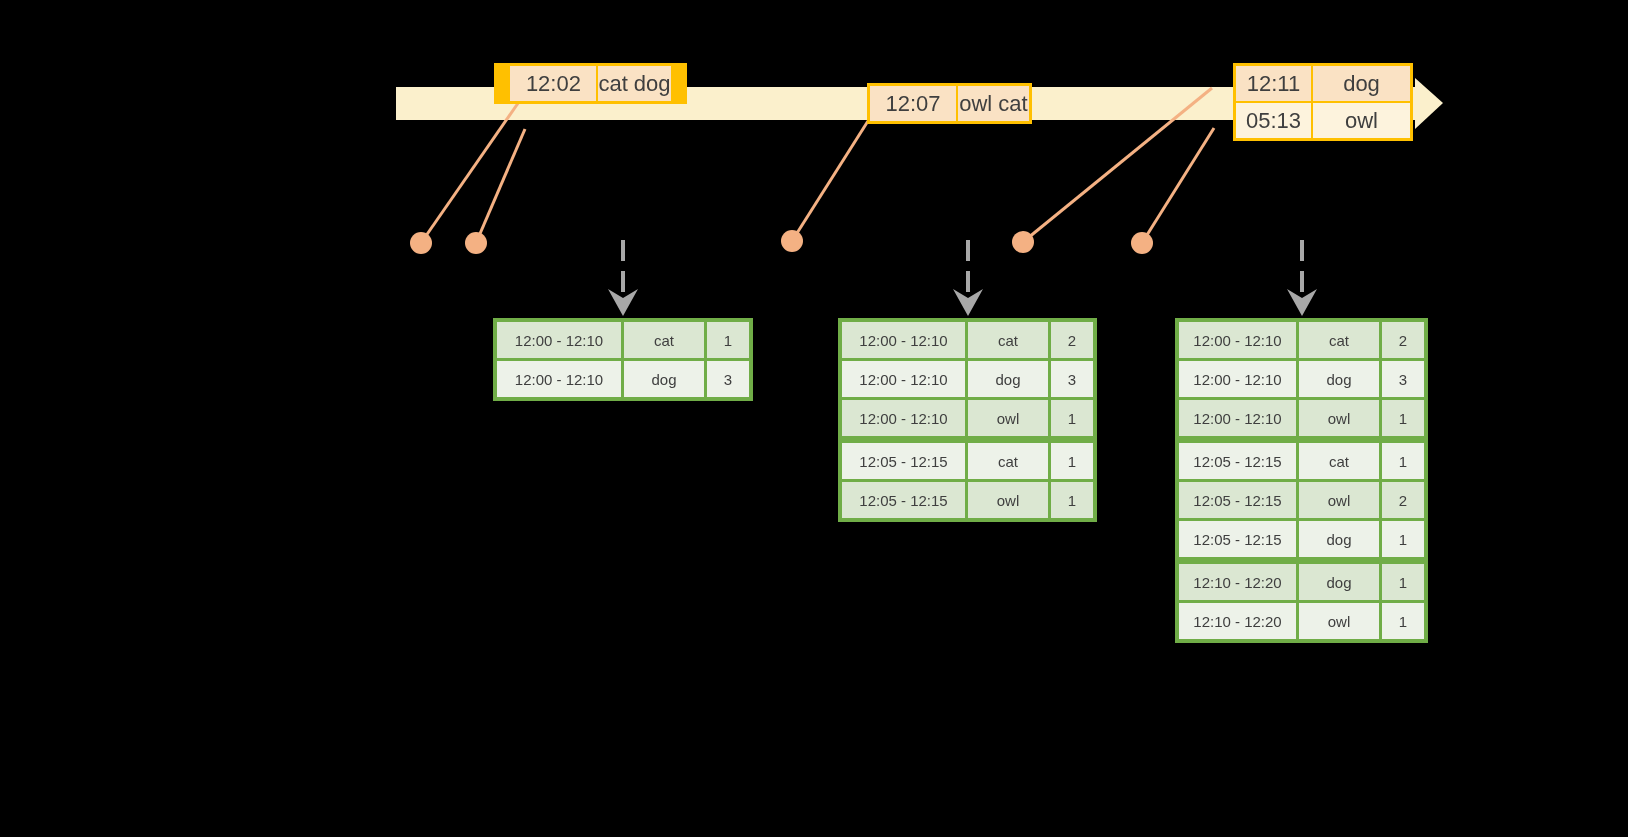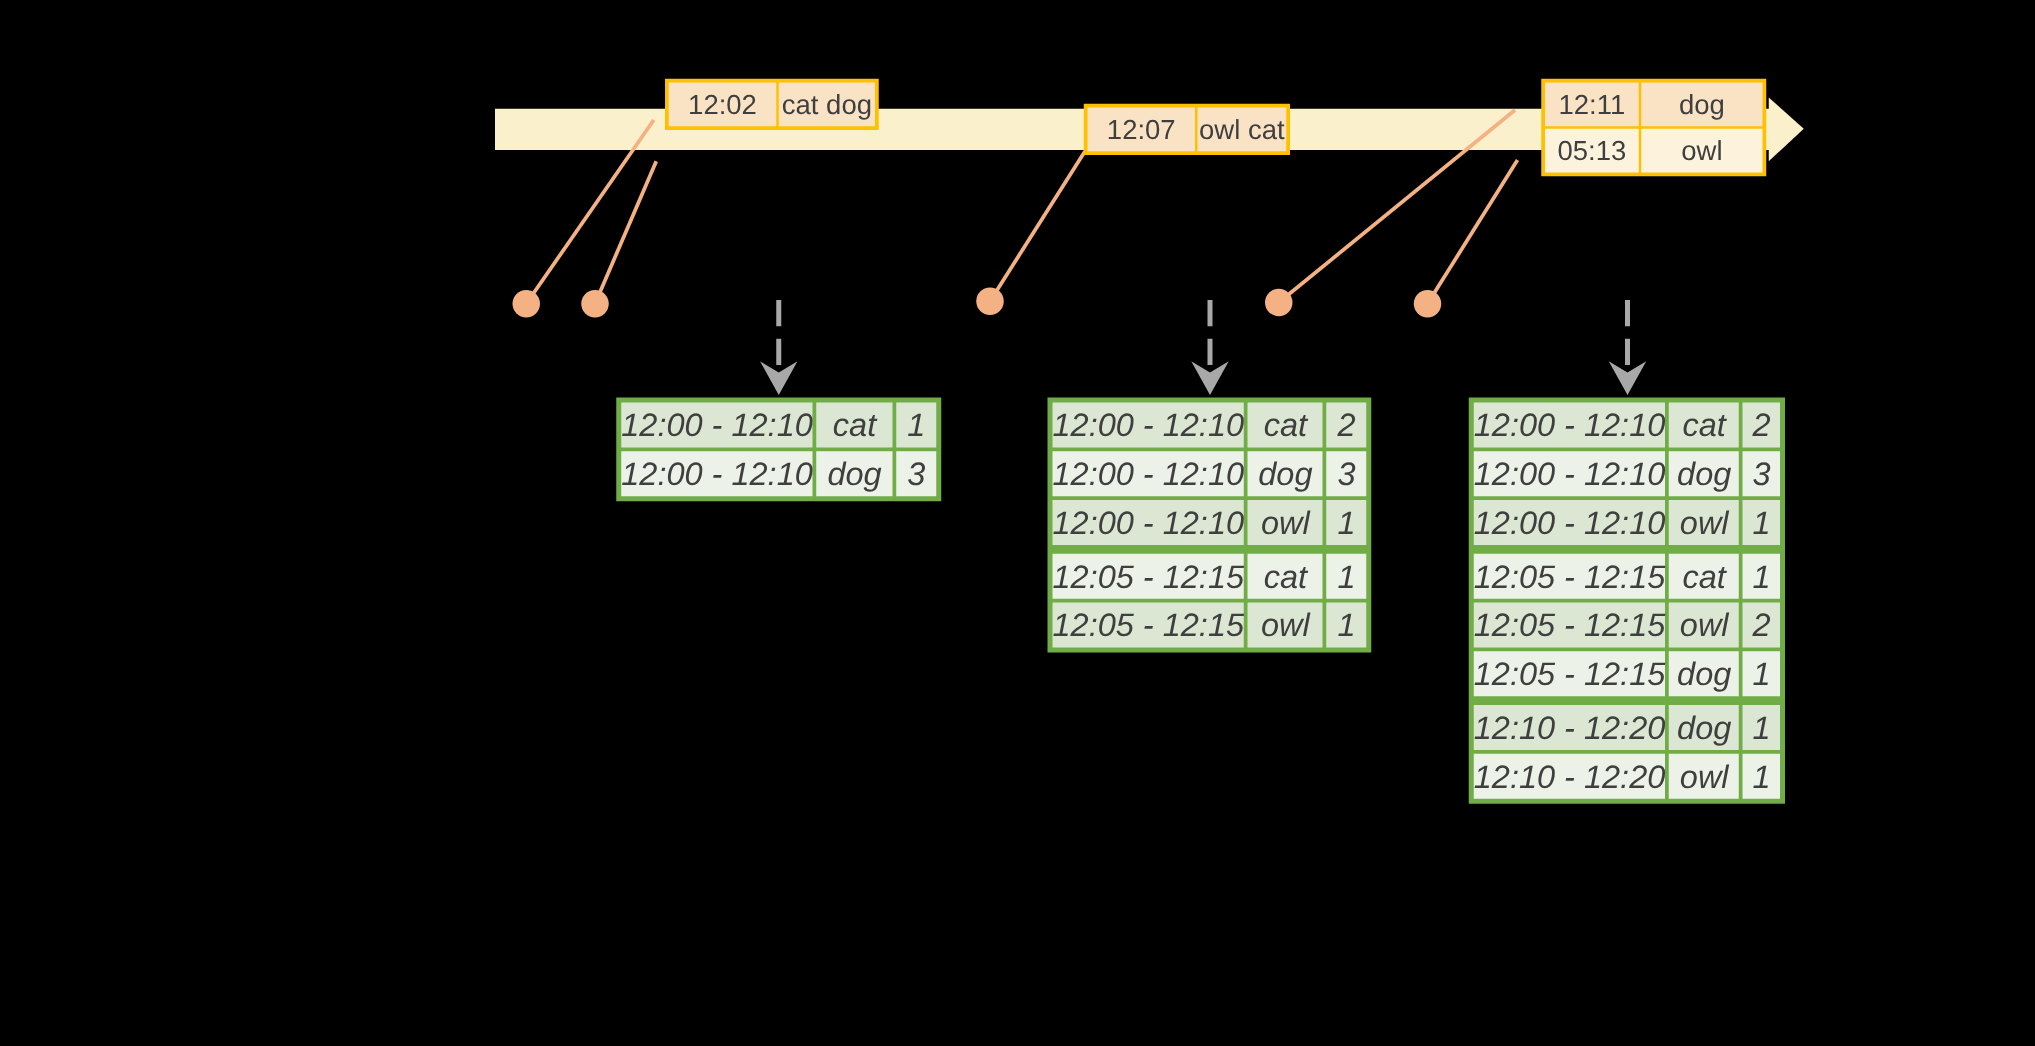--- a/index.html
+++ b/index.html
@@ -30,21 +30,21 @@
   
   .rtable{
     position:absolute;background:var(--result-border);
     padding:4px;display:flex;flex-direction:column;gap:3px;box-sizing:border-box;
   }
   .rtable .trow{display:flex;gap:3px;height:36px;}
   .rtable .trow.new-group{margin-top:4px;}
   .rtable .tcell{
     background:var(--result-row-fill);
     display:flex;align-items:center;justify-content:center;
-    font-size:26px;white-space:nowrap;font-style:italic;
+    font-size:15px;white-space:nowrap;
   }
   .rtable .trow.alt .tcell{background:var(--result-row-alt-fill);}
   .rtable .c0{flex:1;}
   .rtable .c1{width:80px;}
   .rtable .c2{width:42px;}
 </style>
 </head>
 <body>
 
 <div class="stage">
@@ -69,21 +69,21 @@
     <line x1="623" y1="240" x2="623" y2="292" style="stroke:var(--trigger-arrow);stroke-width:4;stroke-dasharray:21 10"></line>
     <path d="M608,289 L623,316 L638,289 L623,298 Z" style="fill:var(--trigger-arrow)"></path>
 
     <line x1="968" y1="240" x2="968" y2="292" style="stroke:var(--trigger-arrow);stroke-width:4;stroke-dasharray:21 10"></line>
     <path d="M953,289 L968,316 L983,289 L968,298 Z" style="fill:var(--trigger-arrow)"></path>
 
     <line x1="1302" y1="240" x2="1302" y2="292" style="stroke:var(--trigger-arrow);stroke-width:4;stroke-dasharray:21 10"></line>
     <path d="M1287,289 L1302,316 L1317,289 L1302,298 Z" style="fill:var(--trigger-arrow)"></path>
   </svg>
 
-  <div class="etable ta" style="left:532px;top:63px;width:171px;">
+  <div class="etable ta" style="left:494px;top:63px;width:193px;align-items:center;">
       <div class="trow">
         <div class="tcell c0">12:02</div>
         <div class="tcell c1">cat dog</div>
       </div>
     </div>
 
   <div class="etable tb" style="left:867px;top:83px;width:165px;">
       <div class="trow">
         <div class="tcell c0">12:07</div>
         <div class="tcell c1">owl cat</div>

